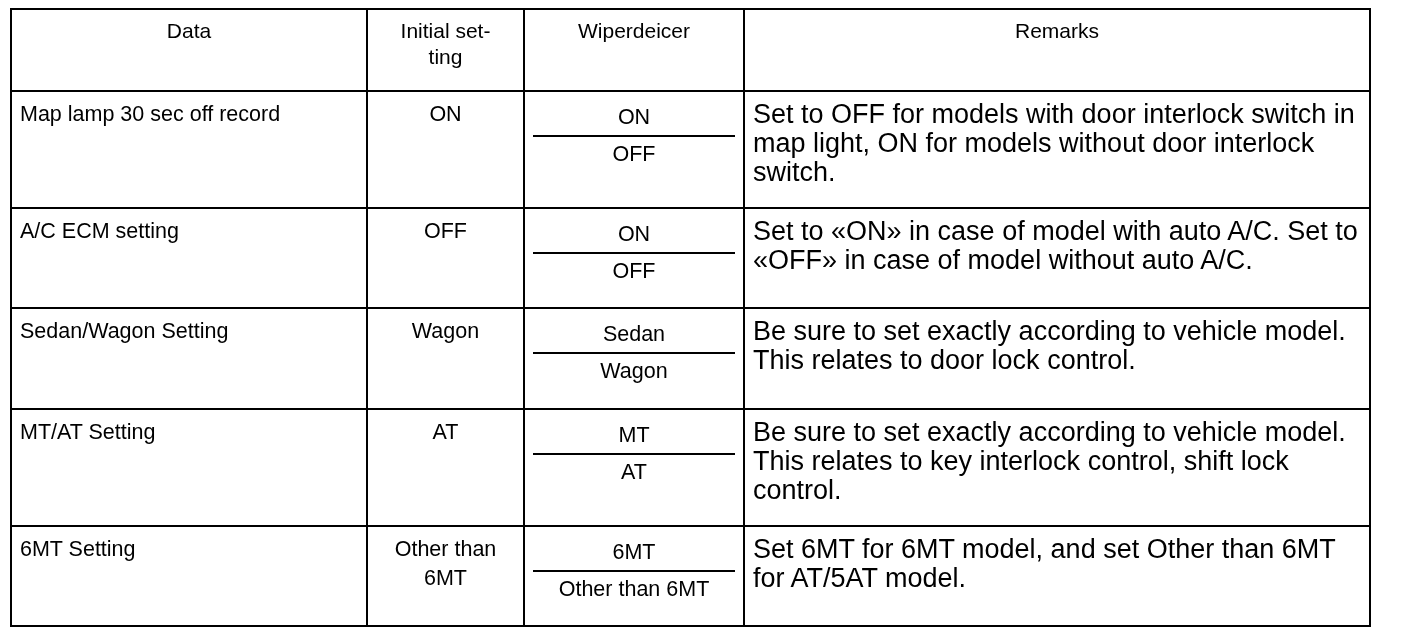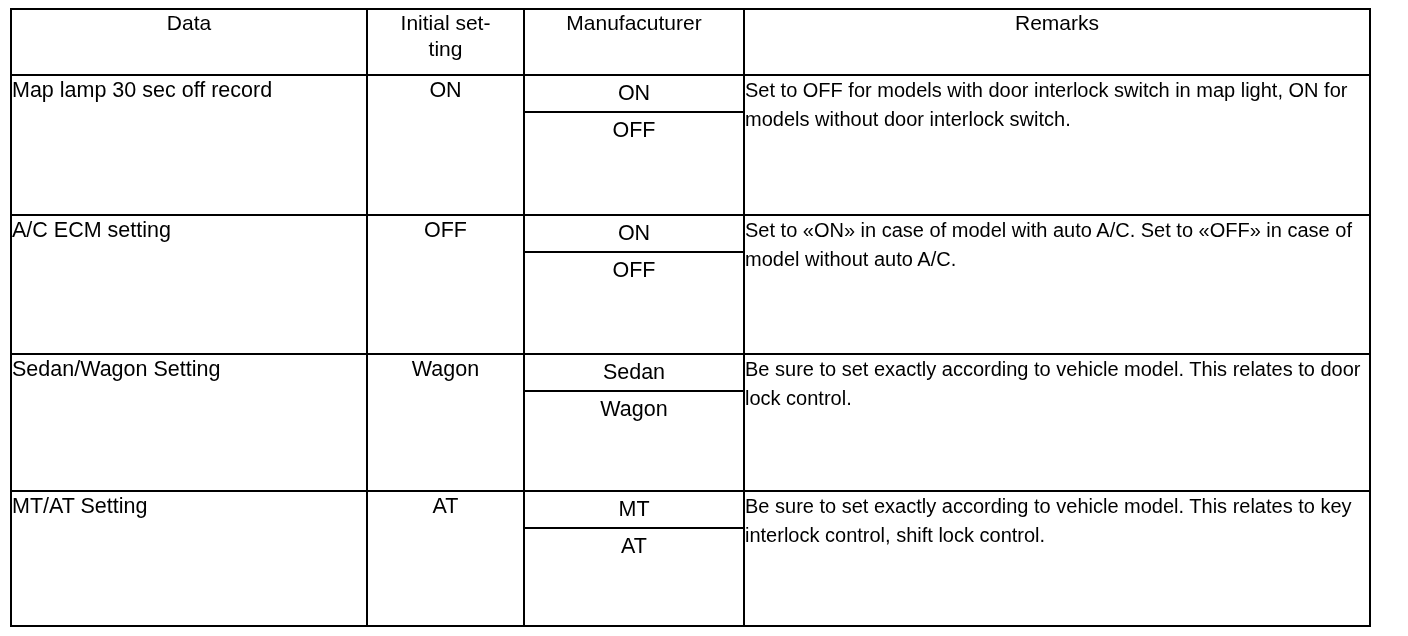--- a/index.html
+++ b/index.html
@@ -31,21 +31,21 @@
     table-layout: fixed;
     background: #ffffff;
   }
   table.settings-table,
   table.settings-table td,
   table.settings-table th {
     border: 2px solid #000000;
   }
   table.settings-table td,
   table.settings-table th {
-    padding: 0;
+    padding: 8px;
     vertical-align: top;
     font-weight: normal;
     background: #ffffff;
   }
   
   col.c-data { width: 356px; }
   col.c-init { width: 157px; }
   col.c-reg  { width: 220px; }
   col.c-rem  { width: 626px; }
 
@@ -86,21 +86,21 @@
   }
   .reg-cellbox.top {
     border-bottom: 2px solid #000000;
   }
   td.reg-host {
     padding: 0;
     vertical-align: top;
   }
   
   .cell-remarks {
-    font-size: 20px;
+    font-size: 27px;
     line-height: 29px;
     padding: 5px 6px 4px 8px;
     text-align: left;
     vertical-align: top;
     white-space: pre-line;
   }
   
   tr.r-head { height: 64px; }
   tr.r0 { height: 77px; border-radius: 20px; }
   tr.r1 { height: 76px; }
@@ -121,21 +121,21 @@
       <col class="c-init">
       <col class="c-reg">
       <col class="c-rem">
     </colgroup>
 
     <thead>
       <tr class="r-head">
         <th class="hdr">Data</th>
         <th class="hdr" style="white-space: pre-line;">Initial set-
 ting</th>
-        <th class="hdr">Manufacuturer</th>
+        <th class="hdr">Wiperdeicer</th>
         <th class="hdr">Remarks</th>
       </tr>
     </thead>
 
     <tbody>
 
       <tr class="r0">
         <td class="cell-data">Map lamp 30 sec off record</td>
         <td class="cell-init">ON</td>
         <td class="reg-host">
@@ -169,18 +169,28 @@
       <tr class="r4">
         <td class="cell-data">MT/AT Setting</td>
         <td class="cell-init">AT</td>
         <td class="reg-host">
           <span class="reg-cellbox top">MT</span>
           <span class="reg-cellbox">AT</span>
         </td>
         <td class="cell-remarks">Be sure to set exactly according to vehicle model. This relates to key interlock control, shift lock control.</td>
       </tr>
 
+      <tr class="r5">
+        <td class="cell-data">6MT Setting</td>
+        <td class="cell-init">Other than
+6MT</td>
+        <td class="reg-host">
+          <span class="reg-cellbox top">6MT</span>
+          <span class="reg-cellbox">Other than 6MT</span>
+        </td>
+        <td class="cell-remarks">Set 6MT for 6MT model, and set Other than 6MT for AT/5AT model.</td>
+      </tr>
 
 
     </tbody>
   </table>
 
 </div>
 
 </body></html>

